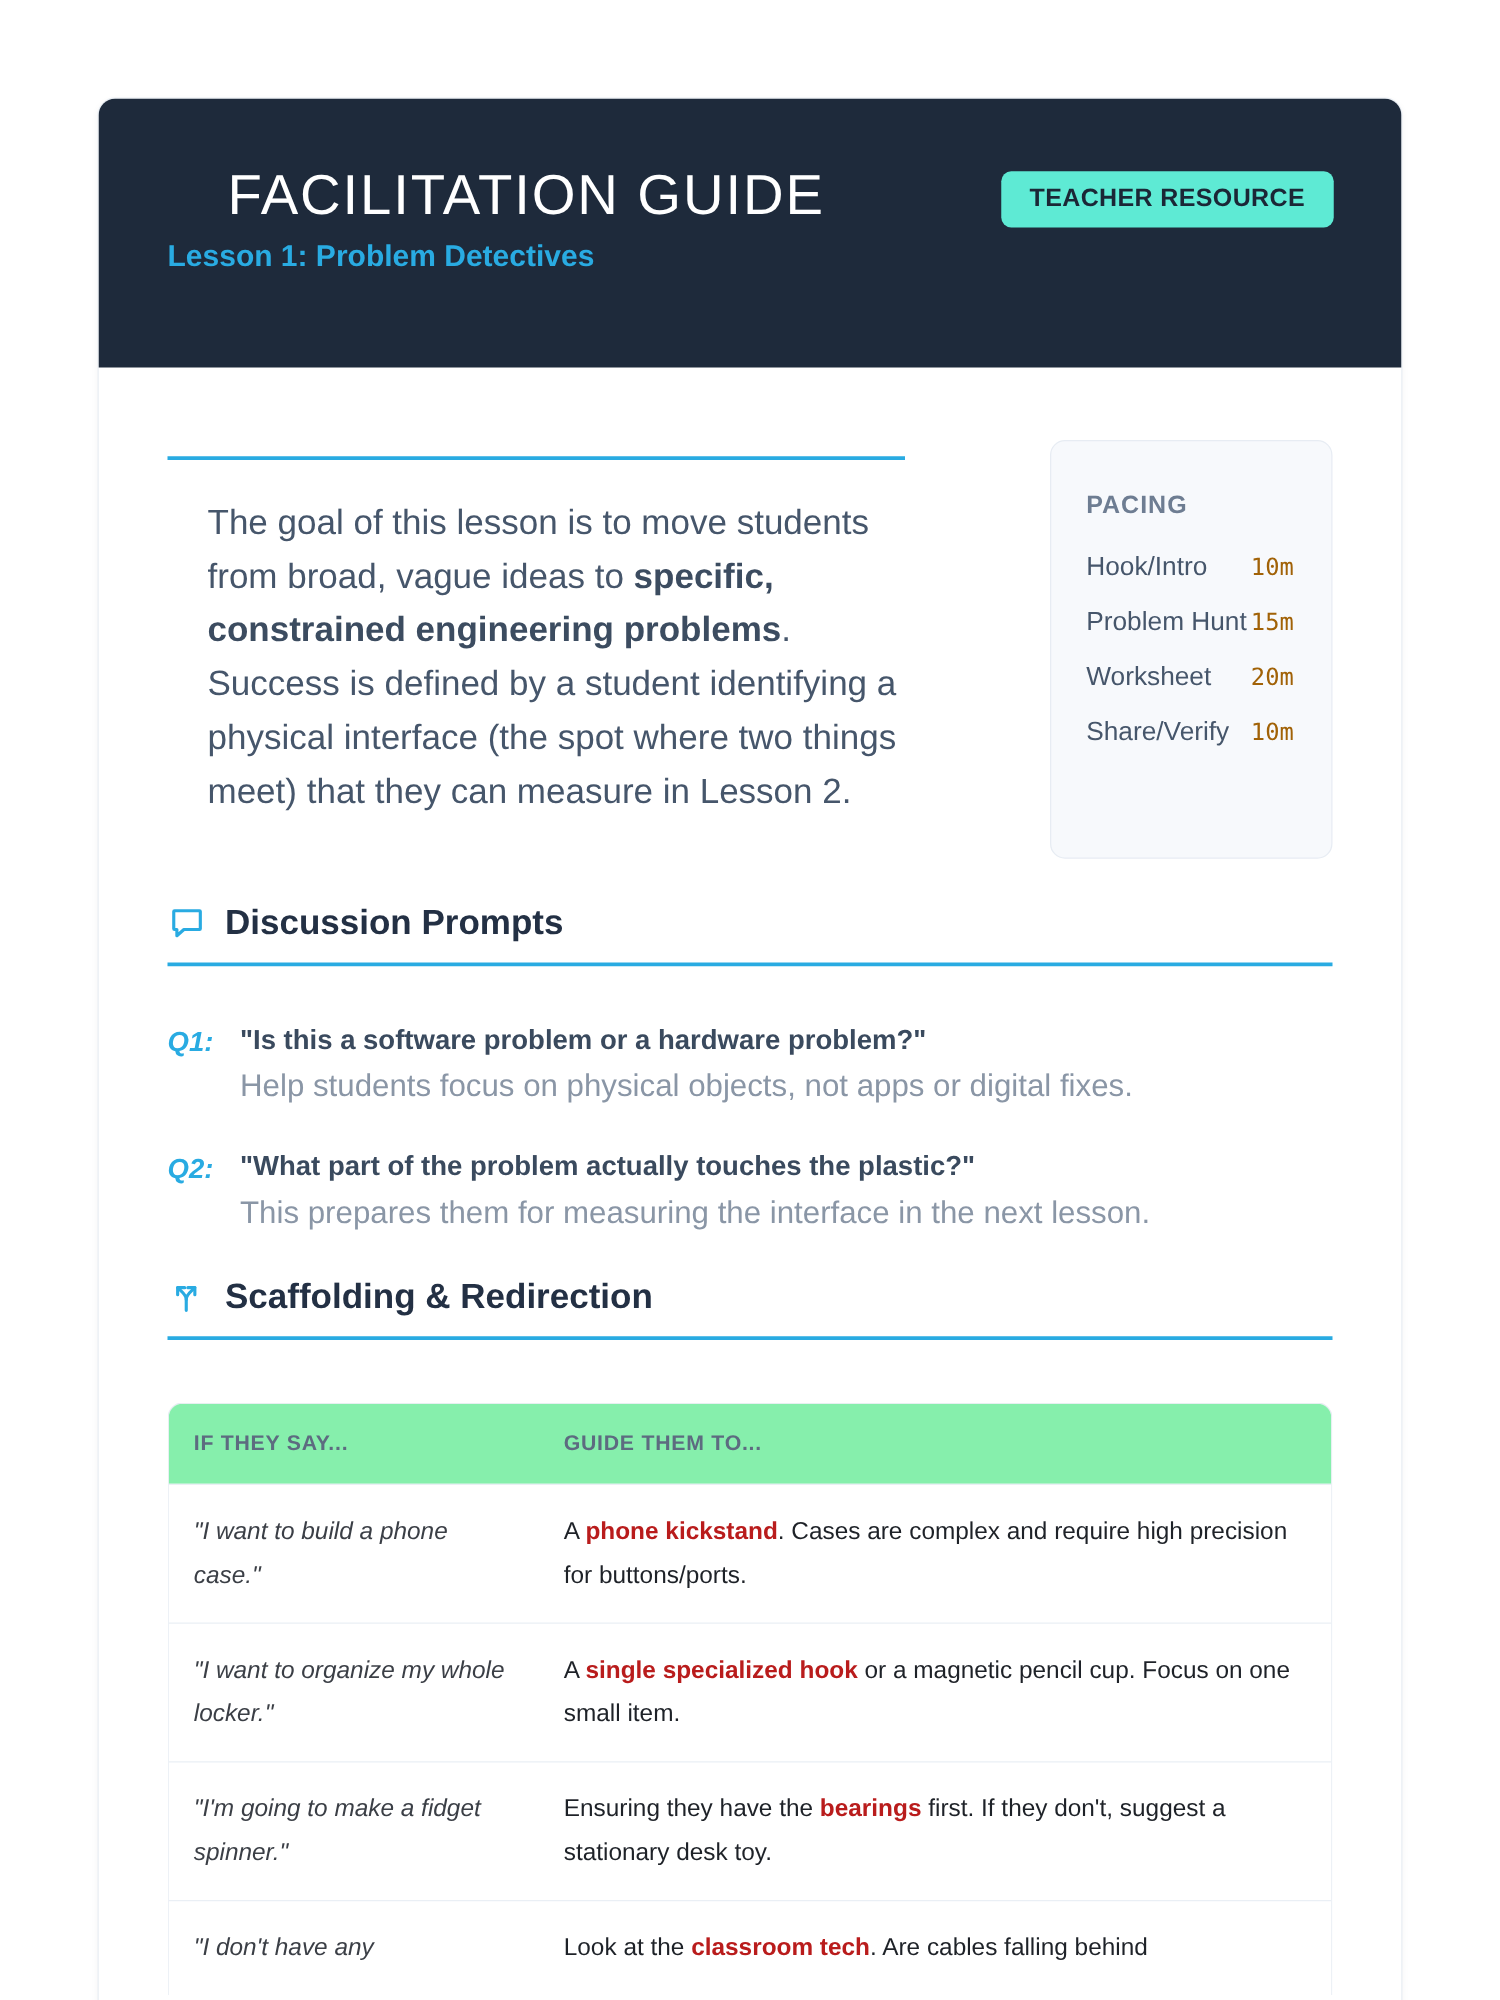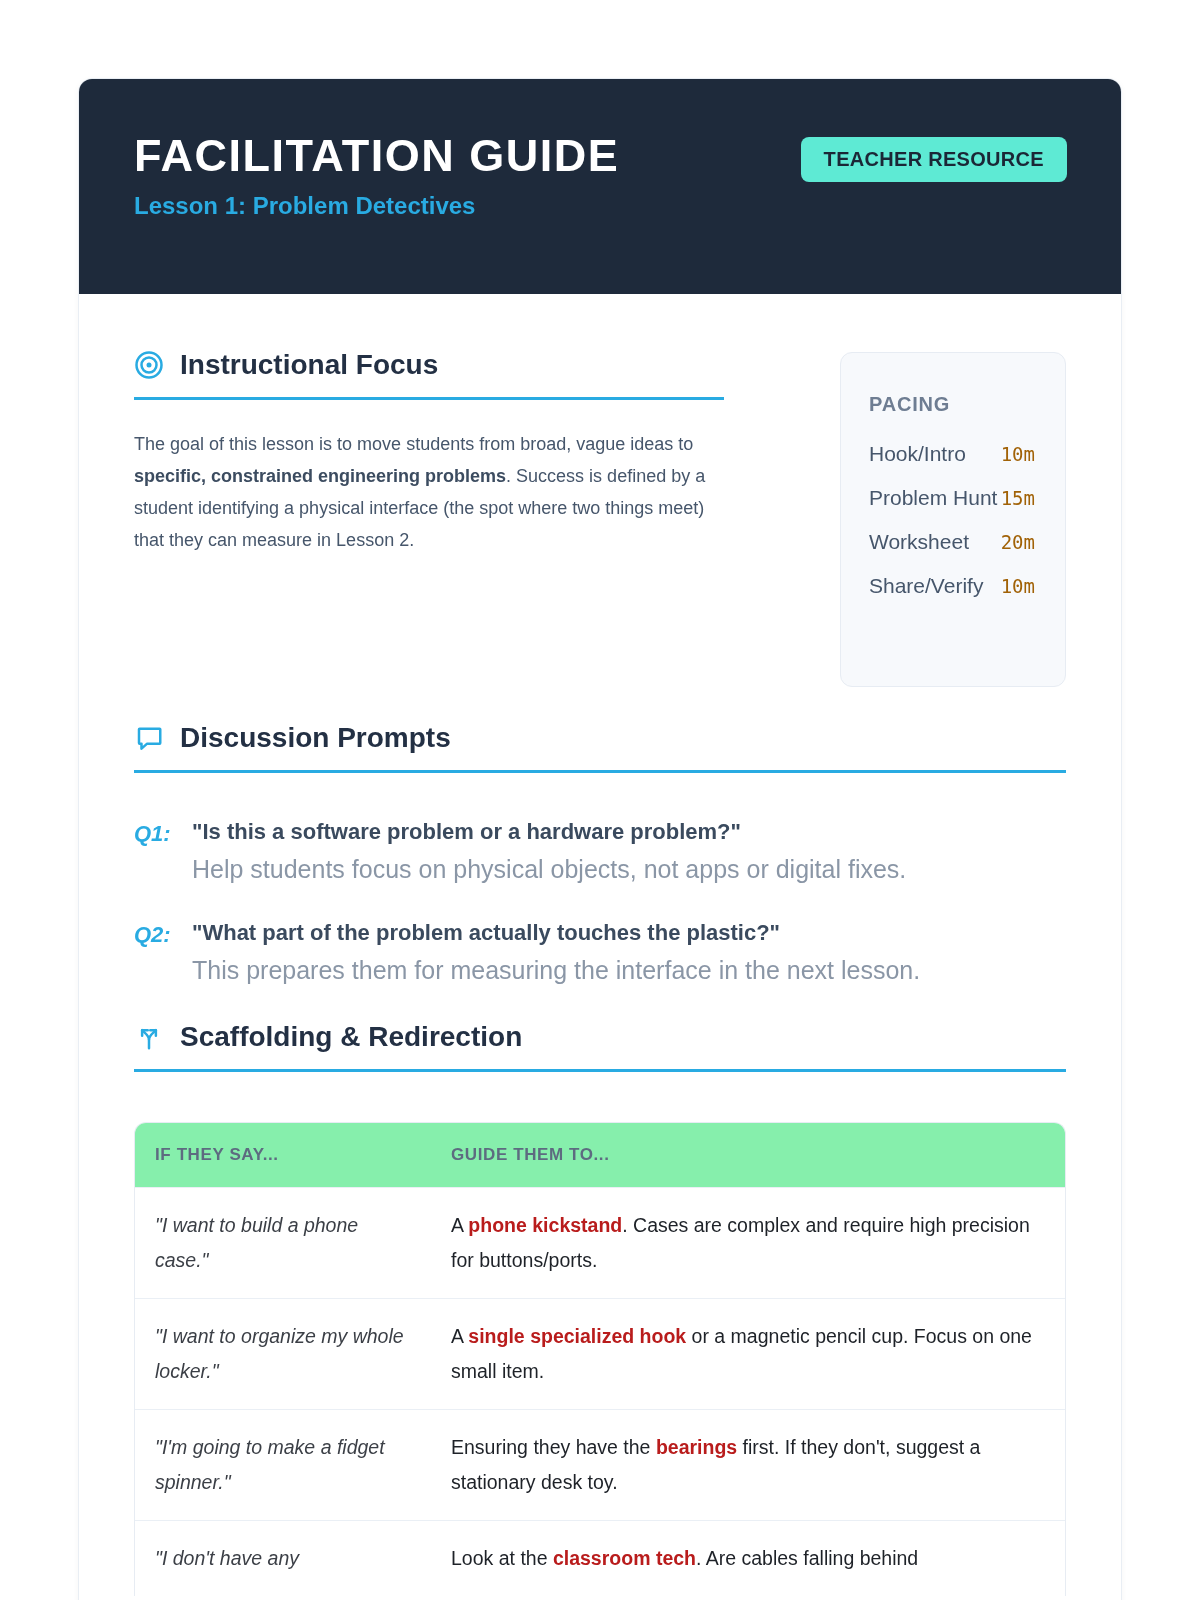--- a/index.html
+++ b/index.html
@@ -26,23 +26,24 @@
     border-radius: 13px 13px 0 0;
     height: 215px;
     padding: 54px 54px 0 55px;
     display: flex;
     justify-content: space-between;
     align-items: flex-start;
   }
   .hdr-title {
     color: #ffffff;
     font-size: 45px;
-    font-weight: 700;
+    font-weight: 400;
     letter-spacing: 1.5px;
     line-height: 1.0;
+    margin-left: 48px;
   }
   .hdr-subtitle {
     margin-top: 14px;
     color: #29abe2;
     font-size: 24px;
     font-weight: 700;
   }
   .badge {
     background: #5eead4;
     color: #1b2736;
@@ -70,23 +71,24 @@
   .icon svg { width: 30px; height: 30px; }
   .rule {
     border-bottom: 3px solid #29abe2;
     margin-top: 16px;
   }
   
   .focus-row { display: flex; justify-content: space-between; }
   .focus-left { width: 590px; }
   .focus-body {
     margin-top: 28px;
-    font-size: 18px;
-    line-height: 32px;
+    font-size: 28px;
+    line-height: 43px;
     color: #46566b;
+    margin-left: 32px;
   }
   .focus-body strong { color: #3c4c60; font-weight: 700; }
   .pacing {
     width: 226px;
     background: #f7f9fc;
     border: 1px solid #e7ecf3;
     border-radius: 12px;
     padding: 40px 30px 28px 28px;
     height: 335px;
     margin-top: 3px;
@@ -187,30 +189,20 @@
       <div class="hdr-subtitle">Lesson 1: Problem Detectives</div>
     </div>
     <div class="badge">TEACHER RESOURCE</div>
   </header>
 
   <div class="content">
 
     <section>
       <div class="focus-row">
         <div class="focus-left">
-          <div class="section-head">
-            <span class="icon">
-              <svg viewBox="0 0 24 24" fill="none" stroke="#29abe2" stroke-width="2">
-                <circle cx="12" cy="12" r="10"></circle>
-                <circle cx="12" cy="12" r="6"></circle>
-                <circle cx="12" cy="12" r="2" fill="#29abe2" stroke="none"></circle>
-              </svg>
-            </span>
-            <h2>Instructional Focus</h2>
-          </div>
           <div class="rule"></div>
           <p class="focus-body"><span>The goal of this lesson is to move students from broad, vague ideas to </span><strong>specific, constrained engineering problems</strong><span>. Success is defined by a student identifying a physical interface (the spot where two things meet) that they can measure in Lesson 2.</span></p>
         </div>
 
         <aside class="pacing">
           <h3>PACING</h3>
           <div class="pacing-row">
             <span class="pacing-label">Hook/Intro</span>
             <span class="pacing-time">10m</span>
           </div>

